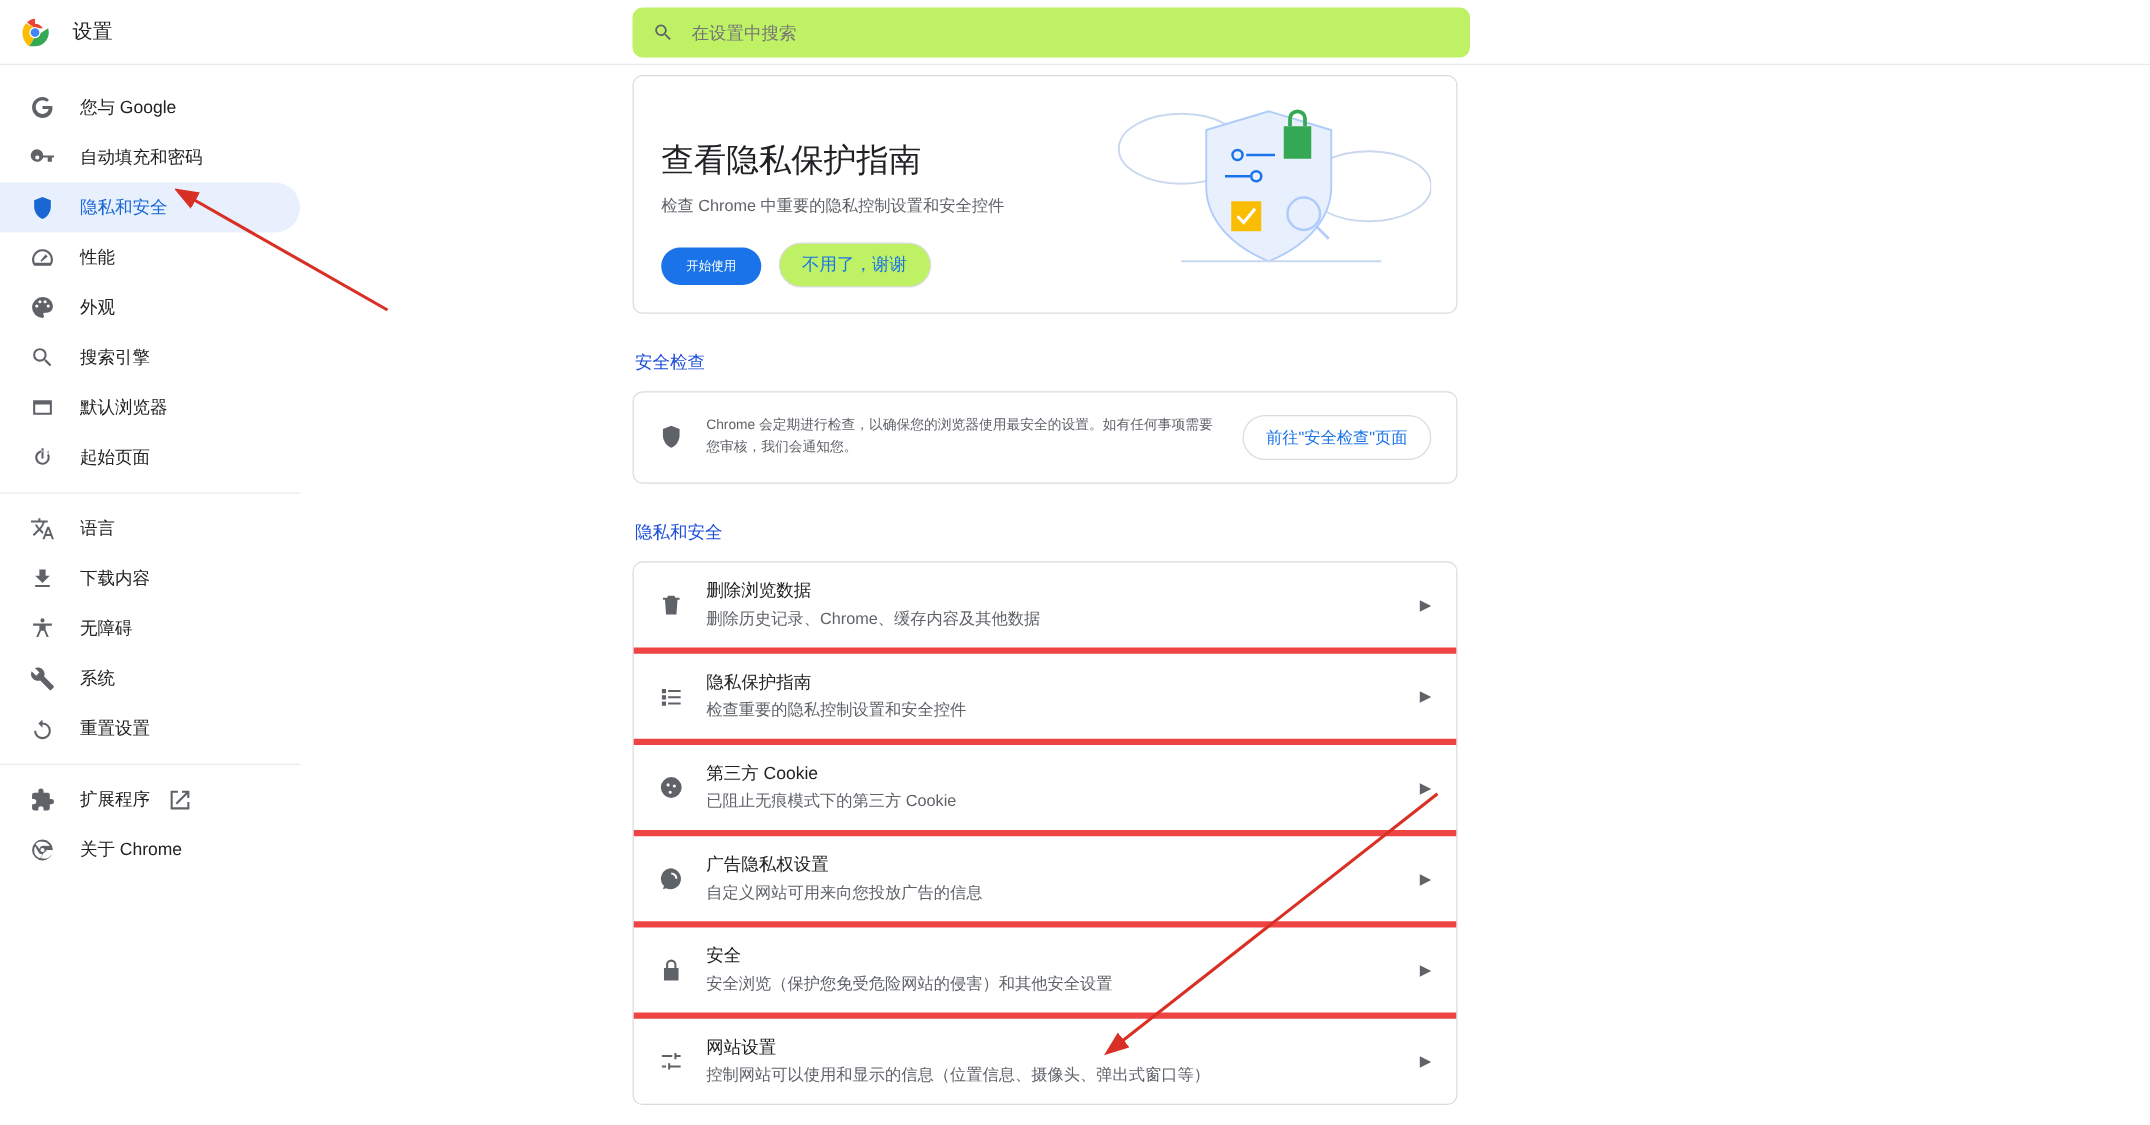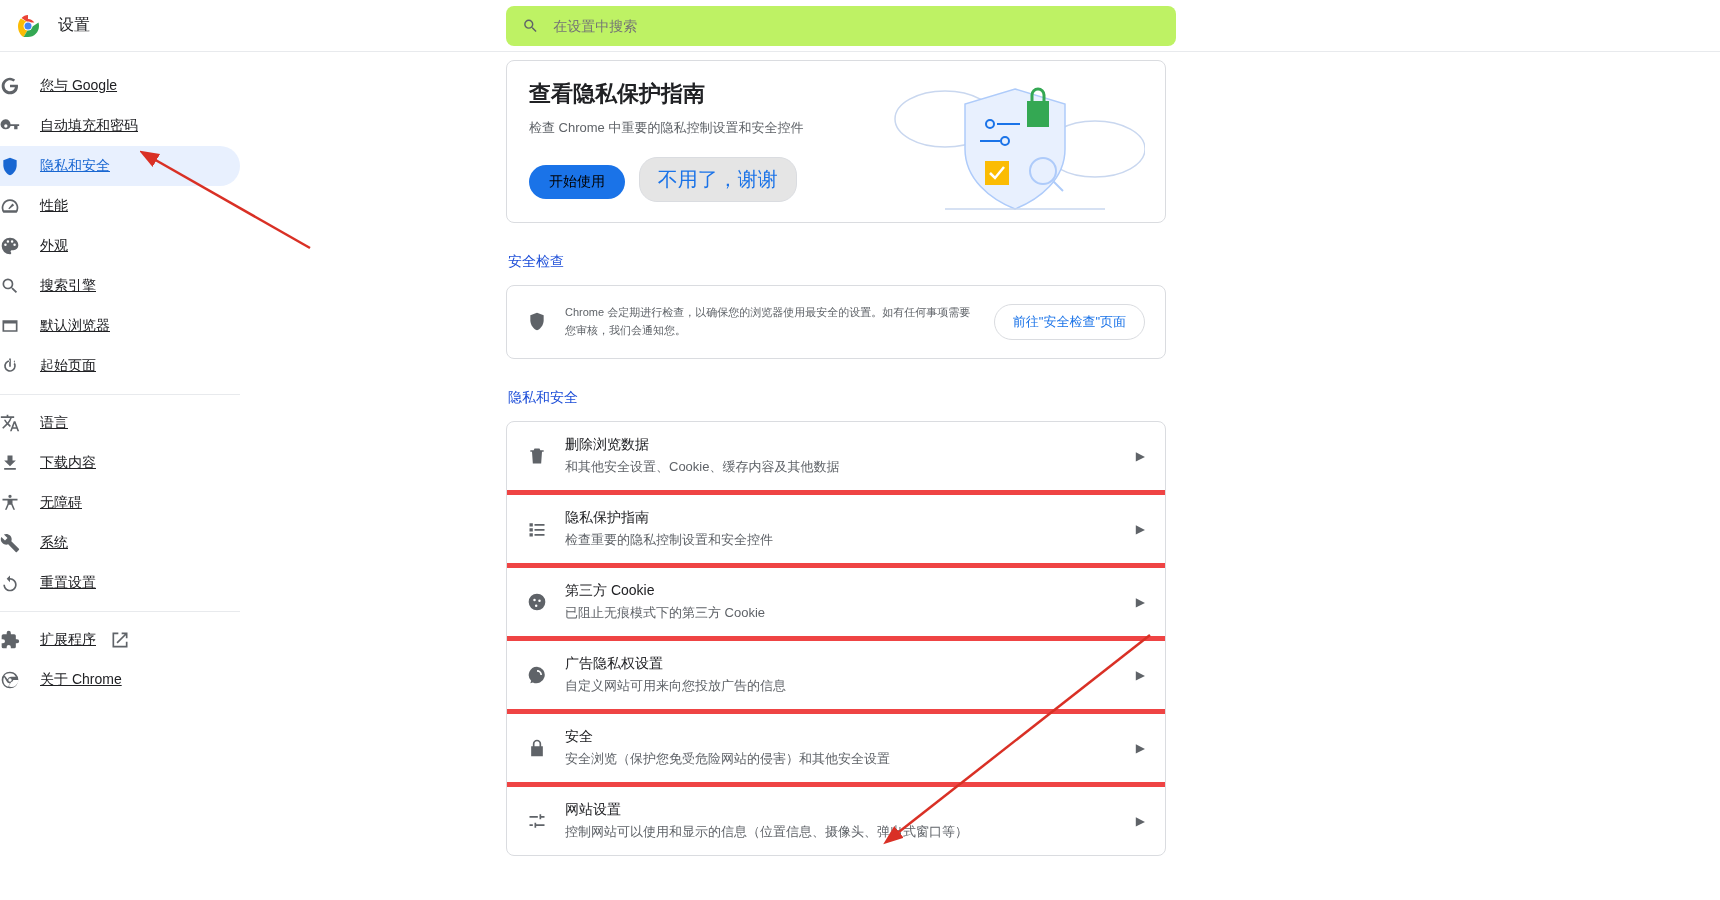--- a/index.html
+++ b/index.html
@@ -7,37 +7,37 @@
 
 .header { display: flex; align-items: center; height: 52px; padding: 0 16px; border-bottom: 1px solid #e8eaed; font-family: Liberation Serif, serif; }
 .chrome-logo { width: 24px; height: 24px; margin-right: 18px; }
 .header-title { font-size: 16px; color: #202124; }
 
 .search-wrap { position: absolute; left: 506px; top: 6px; width: 670px; height: 40px; background: #bef264; border-radius: 8px; display: flex; align-items: center; padding: 0 16px; }
 .search-wrap svg { width: 18px; height: 18px; fill: #5f6368; margin-right: 14px; }
 .search-input { border: none; background: transparent; outline: none; font-size: 14px; color: #5f6368; width: 100%; }
 
 .sidebar { position: absolute; left: 0; top: 60px; width: 240px; padding-top: 6px; }
-.side-item { display: flex; align-items: center; height: 40px; border-radius: 0 20px 20px 0; cursor: pointer; color: #202124; font-size: 14px; text-decoration: underline; }
+.side-item { display: flex; align-items: center; height: 40px; padding-left: 24px; border-radius: 0 20px 20px 0; cursor: pointer; color: #202124; font-size: 14px; }
 .side-item .icon { width: 20px; height: 20px; margin-right: 20px; display: flex; align-items: center; justify-content: center; color: #5f6368; }
 .side-item .icon svg { width: 20px; height: 20px; fill: currentColor; }
 .side-item.active { background: #e8f0fe; color: #1967d2; }
 .side-item.active .icon { color: #1967d2; }
 .side-sep { height: 1px; background: #e8eaed; margin: 8px 0; }
 .ext-link { margin-left: 14px; }
 
 .main { position: absolute; left: 506px; top: 60px; width: 660px; }
 
 .card { border: 1px solid #dadce0; border-radius: 8px; background: #fff; }
 
 .guide-card { padding: 18px 22px 20px; margin-bottom: 30px; position: relative; overflow: hidden; }
-.guide-title { font-size: 22px; font-weight: 700; margin-bottom: 10px; }
+.guide-title { font-size: 26px; font-weight: 400; margin-bottom: 10px; margin-top: 32px; }
 .guide-sub { font-size: 13px; color: #5f6368; margin-bottom: 20px; }
-.btn-primary { background: #1a73e8; color: #000000; border: none; border-radius: 18px; padding: 8px 20px; font-size: 14px; cursor: pointer; margin-right: 10px; }
-.btn-secondary { background: #e5e5e5; color: #1a73e8; border: 1px solid #dadce0; border-radius: 18px; padding: 8px 18px; font-size: 20px; cursor: pointer; }
+.btn-primary { background: #1a73e8; color: #ffffff; border: none; border-radius: 18px; padding: 8px 20px; font-size: 10px; cursor: pointer; margin-right: 10px; }
+.btn-secondary { background: #bef264; color: #1a73e8; border: 1px solid #dadce0; border-radius: 18px; padding: 8px 18px; font-size: 14px; cursor: pointer; }
 .illus { position: absolute; right: 20px; top: 8px; width: 260px; height: 150px; }
 
 .section-title { font-size: 14px; color: #1d4ed8; margin: 0 0 14px 2px; }
 
 .check-card { padding: 18px 20px; display: flex; align-items: center; margin-bottom: 30px; }
 .check-card .icon { width: 20px; margin-right: 18px; color: #5f6368; }
 .check-text { flex: 1; font-size: 11px; color: #5f6368; line-height: 1.6; padding-right: 16px; }
 .btn-outline { background: #fff; color: #1a73e8; border: 1px solid #dadce0; border-radius: 18px; padding: 8px 18px; font-size: 13px; cursor: pointer; white-space: nowrap; }
 
 .list-card { }
@@ -247,21 +247,21 @@
   <div class="card list-card">
 
     <div class="list-row">
       <span class="icon">
           <svg viewBox="0 0 24 24">
             <path d="M6 7h12l-1 14H7L6 7zm3-4h6l1 2h4v2H4V5h4l1-2z"></path>
           </svg>
         </span>
       <div class="texts">
         <div class="row-title">删除浏览数据</div>
-        <div class="row-sub">和其他安全设置、Cookie、缓存内容及其他数据</div>
+        <div class="row-sub">删除历史记录、Chrome、缓存内容及其他数据</div>
       </div>
       <span class="chev">▶</span>
     </div>
 
     <div class="list-row">
       <span class="icon">
           <svg viewBox="0 0 24 24">
             <path d="M3 5h4v4H3V5zm0 6h4v4H3v-4zm0 6h4v4H3v-4zM9 6h12v2H9V6zm0 6h12v2H9v-2zm0 6h12v2H9v-2z"></path>
           </svg>
         </span>

